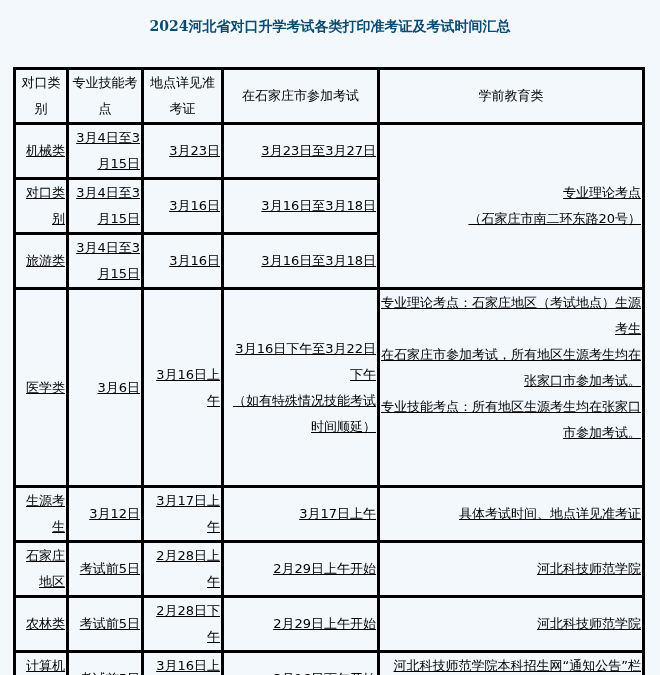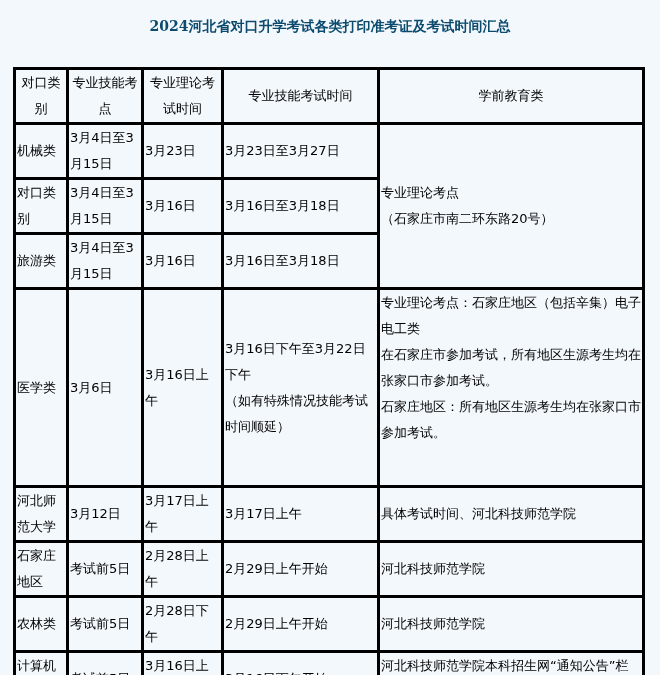--- a/index.html
+++ b/index.html
@@ -16,42 +16,42 @@
   table.sched {
     position:absolute; left:13px; top:67px;
     border-collapse:collapse; table-layout:fixed;
     font-size:13px; line-height:26px;
   }
   table.sched td {
     border:3px solid #000; padding:0 1px; vertical-align:middle;
     word-break:break-all; background:#f3f8fd;
   }
   table.sched td.c { text-align:center; }
-  table.sched td.l { text-align:left; }
+  table.sched td.l { text-align:right;text-decoration:underline; }
   .line { display:block; }
 </style>
 </head>
 <body>
 
 <div class="title">2024河北省对口升学考试各类打印准考证及考试时间汇总</div>
 
 <table class="sched">
   <colgroup>
     <col style="width:53px">
       <col style="width:75px">
       <col style="width:80px">
       <col style="width:156px">
       <col style="width:265px">
   </colgroup>
   <tbody>
       <tr style="height:54px">
     <td class="c">对口类别</td>
     <td class="c">专业技能考点</td>
-    <td class="c">专业理论考试时间</td>
-    <td class="c">专业技能考试时间</td>
+    <td class="c">地点详见准考证</td>
+    <td class="c">在石家庄市参加考试</td>
     <td class="c">学前教育类</td>
   </tr>
   <tr style="height:51px">
     <td class="l">机械类</td>
     <td class="l">3月4日至3月15日</td>
     <td class="l">3月23日</td>
     <td class="l">3月23日至3月27日</td>
     <td class="l" rowspan="3">
       <span class="line">专业理论考点</span>
       <span class="line">（石家庄市南二环东路20号）</span>
@@ -71,31 +71,31 @@
   </tr>
   <tr style="height:198px">
     <td class="l">医学类</td>
     <td class="l">3月6日</td>
     <td class="l">3月16日上午</td>
     <td class="l">
       <span class="line">3月16日下午至3月22日下午</span>
       <span class="line">（如有特殊情况技能考试时间顺延）</span>
     </td>
     <td class="l" style="vertical-align:top">
-      <span class="line">专业理论考点：石家庄地区（包括辛集）电子电工类</span>
+      <span class="line">专业理论考点：石家庄地区（考试地点）生源考生</span>
       <span class="line">在石家庄市参加考试，所有地区生源考生均在张家口市参加考试。</span>
-      <span class="line">石家庄地区：所有地区生源考生均在张家口市参加考试。</span>
+      <span class="line">专业技能考点：所有地区生源考生均在张家口市参加考试。</span>
     </td>
   </tr>
   <tr style="height:52px">
-    <td class="l">河北师范大学</td>
+    <td class="l">生源考生</td>
     <td class="l">3月12日</td>
     <td class="l">3月17日上午</td>
     <td class="l">3月17日上午</td>
-    <td class="l">具体考试时间、河北科技师范学院</td>
+    <td class="l">具体考试时间、地点详见准考证</td>
   </tr>
   <tr style="height:53px">
     <td class="l">石家庄地区</td>
     <td class="l">考试前5日</td>
     <td class="l">2月28日上午</td>
     <td class="l">2月29日上午开始</td>
     <td class="l">河北科技师范学院</td>
   </tr>
   <tr style="height:27px">
     <td class="l">农林类</td>

